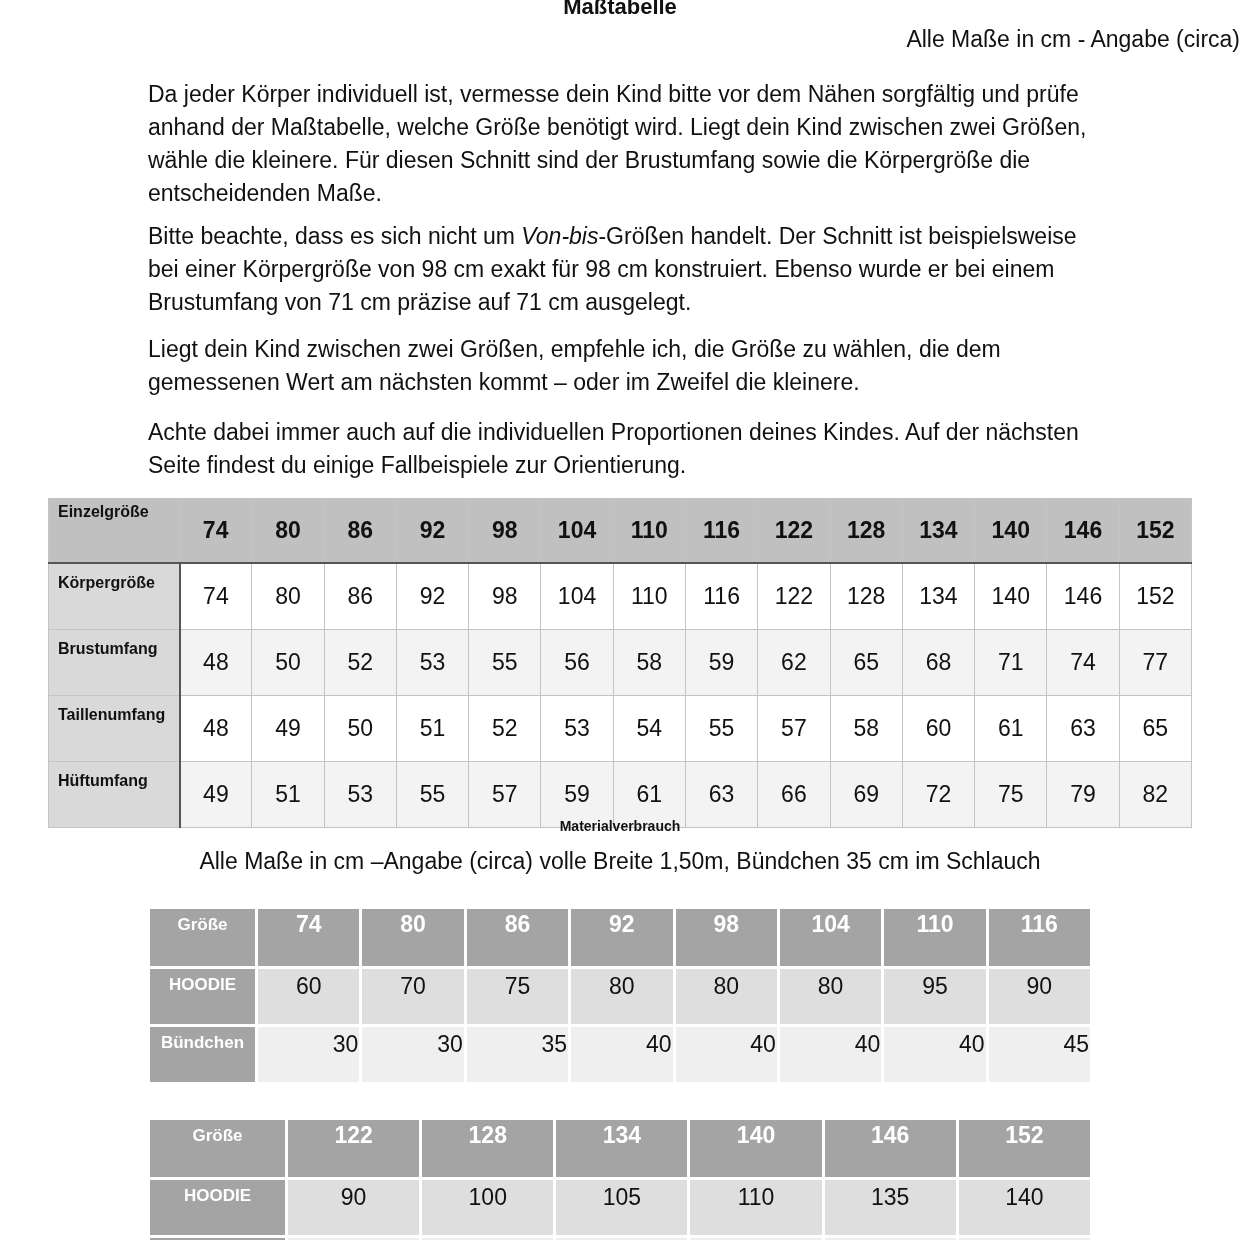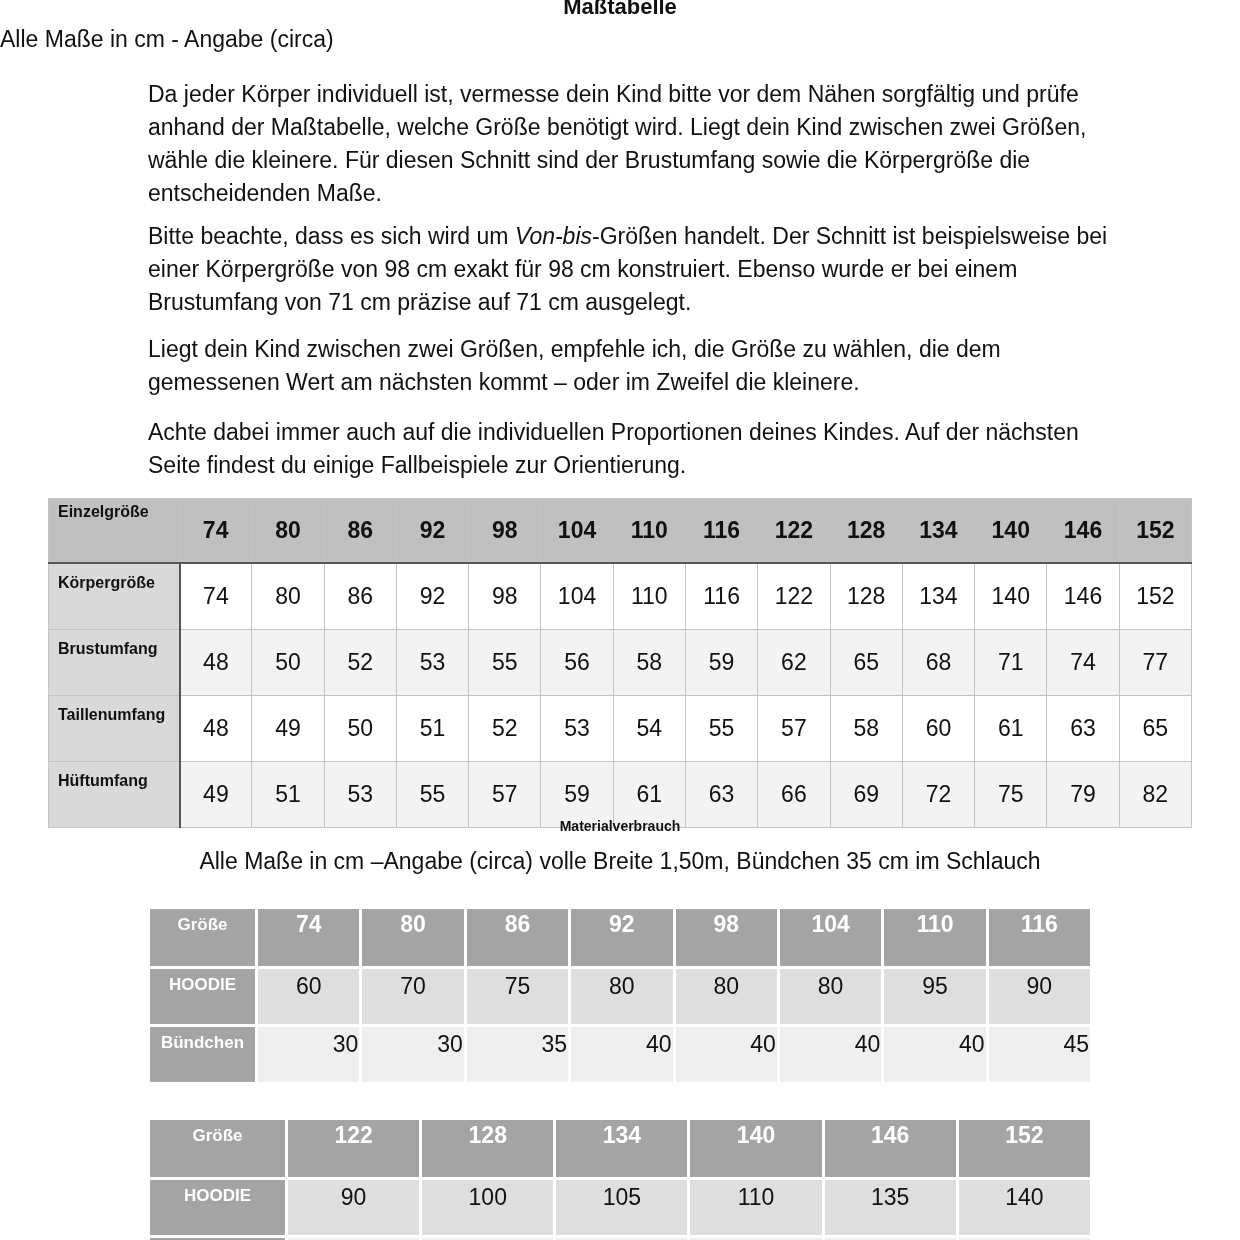--- a/index.html
+++ b/index.html
@@ -1,20 +1,20 @@
 <!DOCTYPE html>
 <html><head>
 <meta charset="utf-8">
 <style>
   html, body { margin: 0; padding: 0; background: #ffffff; }
   body { width: 1240px; height: 1240px; overflow: hidden; position: relative;
          font-family: "Liberation Sans", sans-serif; color: #111; }
   .title { position: absolute; top: -6px; left: 0; width: 1240px; text-align: center;
            font-weight: bold; font-size: 22px; }
-  .subtitle { position: absolute; top: 26px; left: 0; width: 1240px; text-align: left; font-size: 23px; }
+  .subtitle { position: absolute; top: 26px; left: 0; width: 1240px; text-align: right; font-size: 23px; }
   .para { position: absolute; left: 148px; width: 960px; font-size: 23px; line-height: 33px; margin: 0; }
   table { border-collapse: collapse; position: absolute; table-layout: fixed; }
 
   
   #size-table { left: 48px; top: 498px; width: 1144px; }
   #size-table th, #size-table td { border: 1px solid #c4c4c4; text-align: center; }
   #size-table thead th { background: #c0c0c0; height: 59px; font-size: 23px; font-weight: bold; }
   #size-table thead th.rowhead { font-size: 16px; text-align: left; vertical-align: top; padding: 4px 0 0 9px; }
   #size-table tbody td { height: 55px; font-size: 23px; }
   #size-table tbody td.rowhead { background: #d9d9d9; font-weight: bold; font-size: 16px; text-align: left;
@@ -39,21 +39,21 @@
   #mat-table-2 { left: 147px; top: 1117px; width: 946px; }
   #mat-table-2 tbody td, #mat-table-2 tbody th { height: 48px; }
 </style>
 </head>
 <body>
 
 <div class="title">Maßtabelle</div>
 <div class="subtitle">Alle Maße in cm - Angabe (circa)</div>
 
 <p class="para" style="top:78px">Da jeder Körper individuell ist, vermesse dein Kind bitte vor dem Nähen sorgfältig und prüfe anhand der Maßtabelle, welche Größe benötigt wird. Liegt dein Kind zwischen zwei Größen, wähle die kleinere. Für diesen Schnitt sind der Brustumfang sowie die Körpergröße die entscheidenden Maße.</p>
-<p class="para" style="top:220px"><span>Bitte beachte, dass es sich wird um </span><em>Von-bis</em><span>-Größen handelt. Der Schnitt ist beispielsweise bei einer Körpergröße von 98 cm exakt für 98 cm konstruiert. Ebenso wurde er bei einem Brustumfang von 71 cm präzise auf 71 cm ausgelegt.</span></p>
+<p class="para" style="top:220px"><span>Bitte beachte, dass es sich nicht um </span><em>Von-bis</em><span>-Größen handelt. Der Schnitt ist beispielsweise bei einer Körpergröße von 98 cm exakt für 98 cm konstruiert. Ebenso wurde er bei einem Brustumfang von 71 cm präzise auf 71 cm ausgelegt.</span></p>
 <p class="para" style="top:333px">Liegt dein Kind zwischen zwei Größen, empfehle ich, die Größe zu wählen, die dem gemessenen Wert am nächsten kommt – oder im Zweifel die kleinere.</p>
 <p class="para" style="top:416px">Achte dabei immer auch auf die individuellen Proportionen deines Kindes. Auf der nächsten Seite findest du einige Fallbeispiele zur Orientierung.</p>
 
 <table id="size-table">
   <colgroup>
       <col style="width:131px">
     </colgroup>
   <thead>
     <tr>
       <th class="rowhead">Einzelgröße</th>

